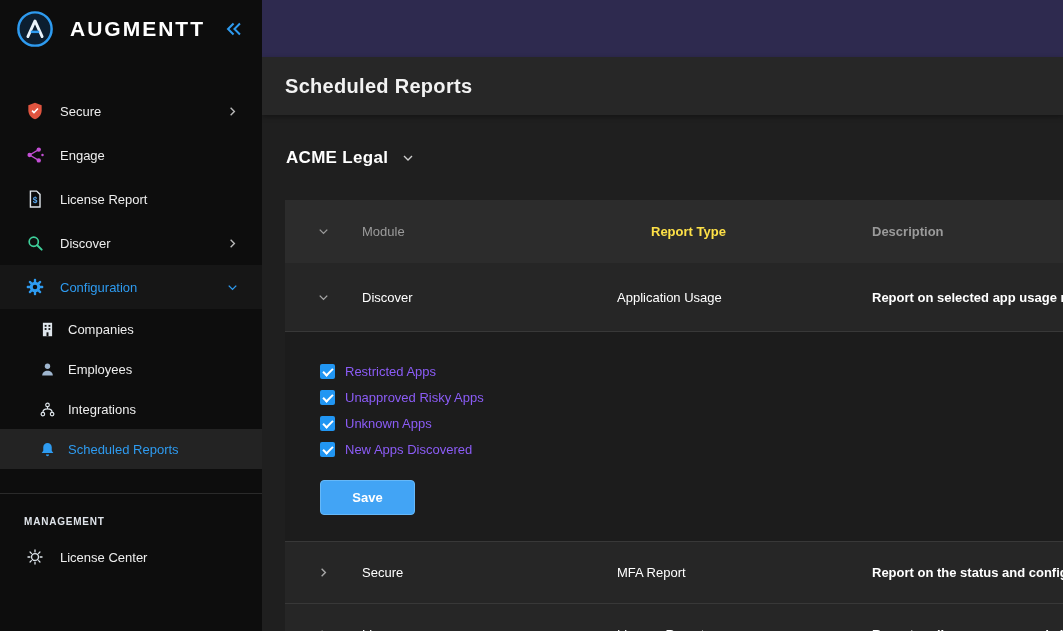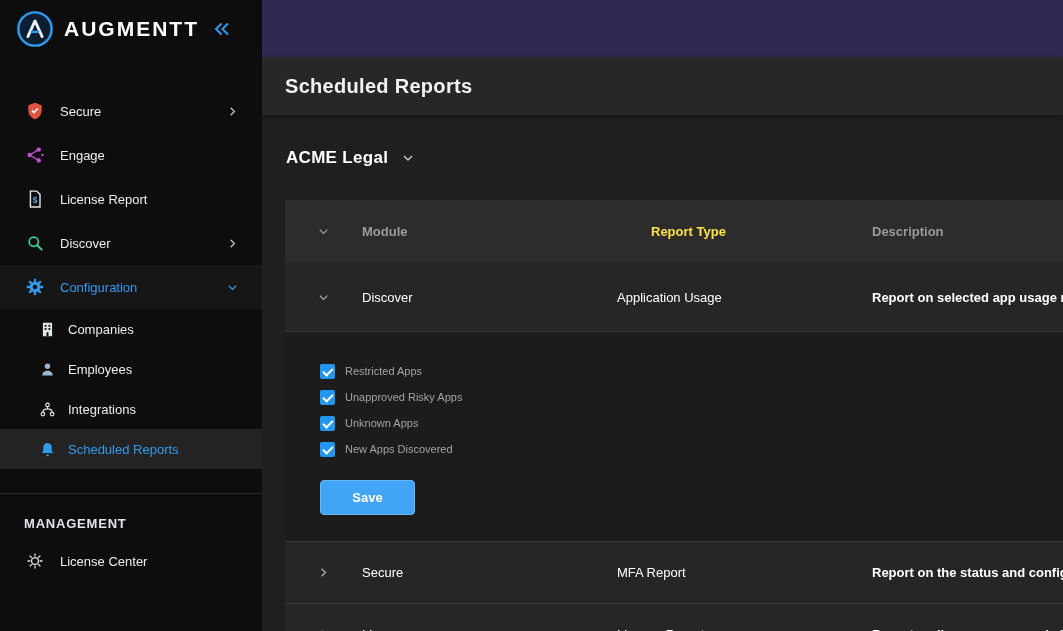--- a/index.html
+++ b/index.html
@@ -3,39 +3,39 @@
 <meta charset="utf-8">
 <style>
   * { margin:0; padding:0; box-sizing:border-box; }
   html,body { width:1063px; height:631px; overflow:hidden; background:#1f1f1f;
     font-family:"Liberation Sans", sans-serif; }
   .app { position:relative; width:1063px; height:631px; }
 
   
   .sidebar { position:absolute; left:0; top:0; width:262px; height:631px;
     background:#0d0d0d; z-index:5; }
-  .logo-row { height:57px; display:flex; align-items:center; padding-left:16px; gap:10px; }
+  .logo-row { height:57px; display:flex; align-items:center; padding-left:16px; gap:16px; }
   .logo-text { color:#ffffff; font-size:21px; font-weight:bold; letter-spacing:2px; }
   .collapse-btn { display:flex; align-items:center; cursor:pointer; margin-left:2px; }
   .nav { padding-top:32px; }
   .nav-item { height:44px; display:flex; align-items:center; padding-left:24px;
     position:relative; cursor:pointer; }
   .nav-icon { width:22px; height:22px; display:flex; align-items:center; justify-content:center;
     margin-right:14px; flex:0 0 22px; }
   .nav-label { color:#ededed; font-size:13px; font-weight:500; }
   .nav-chevron { position:absolute; right:22px; display:flex; color:#b9b9b9; }
   .nav-item.active { background:#161616; }
   .nav-item.active .nav-label { color:#2e9bf0; }
   .nav-item.active .nav-chevron { color:#2e9bf0; }
   .subnav .nav-item { height:40px; padding-left:38px; }
   .subnav .nav-icon { width:18px; height:18px; flex-basis:18px; margin-right:12px; }
   .subnav .nav-item.active-sub { background:#232323; }
   .subnav .nav-item.active-sub .nav-label { color:#2e9bf0; }
   .side-divider { height:1px; background:#2a2a2a; margin-top:24px; }
-  .section-label { color:#dfe4ea; font-size:13px; font-weight:bold; letter-spacing:0.8px;
+  .section-label { color:#dfe4ea; font-size:10px; font-weight:bold; letter-spacing:0.8px;
     padding:22px 0 10px 24px; }
 
   
   .main { position:absolute; left:262px; top:0; width:801px; height:631px; }
   .topbar { height:57px; background:#2e2a4f; }
   .page-header { height:58px; background:#272727; display:flex; align-items:center;
     padding-left:23px; box-shadow:0 2px 5px rgba(0,0,0,0.35); position:relative; z-index:2; }
   .page-title { color:#f2f2f2; font-size:20px; font-weight:bold; letter-spacing:0.3px; }
   .content { height:516px; background:#1f1f1f; }
   .company-selector { height:85px; display:flex; align-items:center; padding-left:24px;
@@ -54,21 +54,21 @@
     cursor:pointer; }
   .thead .chev-cell { color:#9b9b9b; }
 
   
   .expand-panel { background:#1c1c1c; padding:26px 0 26px 35px; border-bottom:1px solid #383838; }
   .cb-row { display:flex; align-items:center; gap:10px; height:26px; cursor:pointer; }
   .cb { width:15px; height:15px; background:#2196f3; border-radius:2px; position:relative;
     flex:0 0 15px; }
   .cb::after { content:""; position:absolute; left:5px; top:2px; width:4px; height:8px;
     border:solid #ffffff; border-width:0 2px 2px 0; transform:rotate(45deg); }
-  .cb-label { color:#a3a3a3; font-size:11px; }
+  .cb-label { color:#8b5cf6; font-size:13px; }
   .save-btn { margin-top:18px; width:95px; height:35px; background:#42a4f5;
     border:1px solid #66b8f8; border-radius:4px; color:#ffffff; font-size:13px;
     font-weight:bold; font-family:"Liberation Sans", sans-serif; cursor:pointer;
     display:block; }
 </style>
 </head>
 <body>
 
 <div class="app">
 
@@ -267,21 +267,21 @@
       </div>
 
       <div class="table">
 
         <div class="trow thead">
           <span class="chev-cell">
             <svg width="15" height="15" viewBox="0 0 24 24" fill="none">
                 <path d="M6 9l6 6 6-6" stroke="currentColor" stroke-width="2.2"></path>
               </svg>
           </span>
-          <span class="cell" style="color:#9b9b9b;font-weight:bold;">Module</span>
+          <span class="cell" style="color:#9b9b9b;font-weight:normal;">Module</span>
           <span class="cell" style="color:#fde047;font-weight:bold;margin-left:34px;">Report Type</span>
           <span class="cell" style="color:#9b9b9b;font-weight:bold;">Description</span>
         </div>
 
         <div class="trow row">
           <span class="chev-cell">
             <svg width="15" height="15" viewBox="0 0 24 24" fill="none">
                 <path d="M6 9l6 6 6-6" stroke="currentColor" stroke-width="2.2"></path>
               </svg>
           </span>

